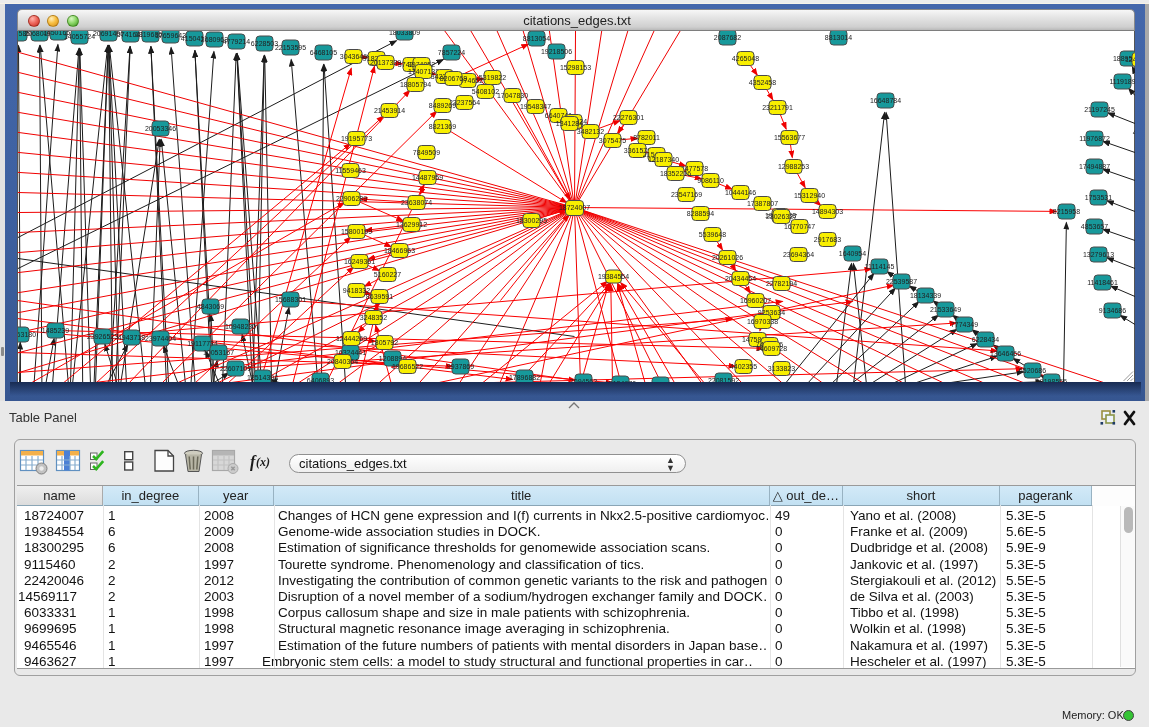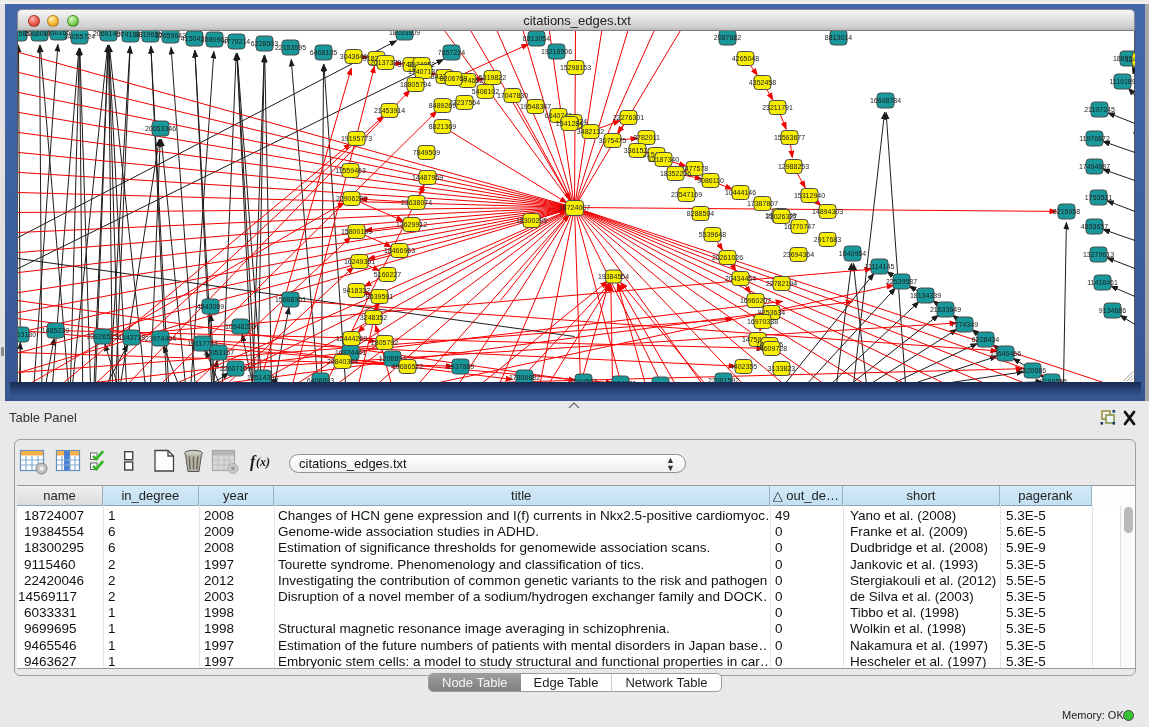--- a/index.html
+++ b/index.html
@@ -669,41 +669,41 @@
       <span style="left:204px">2008</span>
       <span style="left:278px;width:490px;overflow:hidden;display:inline-block;white-space:nowrap">Changes of HCN gene expression and I(f) currents in Nkx2.5-positive cardiomyoc…</span>
       <span style="left:775px">49</span>
       <span style="left:850px">Yano et al. (2008)</span>
       <span style="left:1006px">5.3E-5</span>
     </div>
     <div class="trow" style="top:524.2px">
       <span style="left:24px">19384554</span>
       <span style="left:108px">6</span>
       <span style="left:204px">2009</span>
-      <span style="left:278px;width:490px;overflow:hidden;display:inline-block;white-space:nowrap">Genome-wide association studies in ADHD.</span>
+      <span style="left:278px;width:490px;overflow:hidden;display:inline-block;white-space:nowrap">Genome-wide association studies in DOCK.</span>
       <span style="left:775px">0</span>
       <span style="left:850px">Franke et al. (2009)</span>
       <span style="left:1006px">5.6E-5</span>
     </div>
     <div class="trow" style="top:540.4px">
       <span style="left:24px">18300295</span>
       <span style="left:108px">6</span>
       <span style="left:204px">2008</span>
       <span style="left:278px;width:490px;overflow:hidden;display:inline-block;white-space:nowrap">Estimation of significance thresholds for genomewide association scans.</span>
       <span style="left:775px">0</span>
       <span style="left:850px">Dudbridge et al. (2008)</span>
       <span style="left:1006px">5.9E-9</span>
     </div>
     <div class="trow" style="top:556.6px">
       <span style="left:24px">9115460</span>
       <span style="left:108px">2</span>
       <span style="left:204px">1997</span>
       <span style="left:278px;width:490px;overflow:hidden;display:inline-block;white-space:nowrap">Tourette syndrome. Phenomenology and classification of tics.</span>
       <span style="left:775px">0</span>
-      <span style="left:850px">Jankovic et al. (1993)</span>
+      <span style="left:850px">Jankovic et al. (1997)</span>
       <span style="left:1006px">5.3E-5</span>
     </div>
     <div class="trow" style="top:572.8px">
       <span style="left:24px">22420046</span>
       <span style="left:108px">2</span>
       <span style="left:204px">2012</span>
       <span style="left:278px;width:490px;overflow:hidden;display:inline-block;white-space:nowrap">Investigating the contribution of common genetic variants to the risk and pathogen…</span>
       <span style="left:775px">0</span>
       <span style="left:850px">Stergiakouli et al. (2012)</span>
       <span style="left:1006px">5.5E-5</span>
@@ -714,20 +714,21 @@
       <span style="left:204px">2003</span>
       <span style="left:278px;width:490px;overflow:hidden;display:inline-block;white-space:nowrap">Disruption of a novel member of a sodium/hydrogen exchanger family and DOCK…</span>
       <span style="left:775px">0</span>
       <span style="left:850px">de Silva et al. (2003)</span>
       <span style="left:1006px">5.3E-5</span>
     </div>
     <div class="trow" style="top:605.2px">
       <span style="left:24px">6033331</span>
       <span style="left:108px">1</span>
       <span style="left:204px">1998</span>
+      <span style="left:278px;width:490px;overflow:hidden;display:inline-block;white-space:nowrap">Corpus callosum shape and size in male patients with schizophrenia.</span>
       <span style="left:775px">0</span>
       <span style="left:850px">Tibbo et al. (1998)</span>
       <span style="left:1006px">5.3E-5</span>
     </div>
     <div class="trow" style="top:621.4px">
       <span style="left:24px">9699695</span>
       <span style="left:108px">1</span>
       <span style="left:204px">1998</span>
       <span style="left:278px;width:490px;overflow:hidden;display:inline-block;white-space:nowrap">Structural magnetic resonance image averaging in schizophrenia.</span>
       <span style="left:775px">0</span>
@@ -740,39 +741,33 @@
       <span style="left:204px">1997</span>
       <span style="left:278px;width:490px;overflow:hidden;display:inline-block;white-space:nowrap">Estimation of the future numbers of patients with mental disorders in Japan base…</span>
       <span style="left:775px">0</span>
       <span style="left:850px">Nakamura et al. (1997)</span>
       <span style="left:1006px">5.3E-5</span>
     </div>
     <div class="trow" style="top:653.8px">
       <span style="left:24px">9463627</span>
       <span style="left:108px">1</span>
       <span style="left:204px">1997</span>
-      <span style="left:278px;width:490px;overflow:hidden;display:inline-block;white-space:nowrap">Embryonic stem cells: a model to study structural and functional properties in car…</span>
+      <span style="left:262px;width:490px;overflow:hidden;display:inline-block;white-space:nowrap">Embryonic stem cells: a model to study structural and functional properties in car…</span>
       <span style="left:775px">0</span>
       <span style="left:850px">Hescheler et al. (1997)</span>
       <span style="left:1006px">5.3E-5</span>
     </div>
 <div class="abs colline" style="left:103px"></div>
 <div class="abs colline" style="left:199px"></div>
 <div class="abs colline" style="left:274px"></div>
 <div class="abs colline" style="left:770px"></div>
 <div class="abs colline" style="left:843px"></div>
 <div class="abs colline" style="left:1000px"></div>
 <div class="abs colline" style="left:1092px"></div>
 <div class="abs" id="tablebottom"></div>
 <div class="abs" id="vscroll"></div>
 <div class="abs" id="vthumb"></div>
-<div class="abs" id="segs">
-      <div class="sel">Node Table</div>
-      <div>Edge Table</div>
-      <div class="sep"></div>
-      <div>Network Table</div>
-    </div>
 <div class="abs" id="memok">Memory: OK</div>
 <div class="abs" id="memdot"></div>
 <svg class="abs" style="left:567px;top:402px" width="14" height="7" viewBox="0 0 14 7">
       <path d="M2,6 L7,1 L12,6" fill="none" stroke="#777" stroke-width="1.3"></path>
     </svg>
 <div class="abs" style="left:1px;top:347px;width:3px;height:9px;background:#8a8a8a;border-radius:1px"></div>
 </div>
 </body></html>

